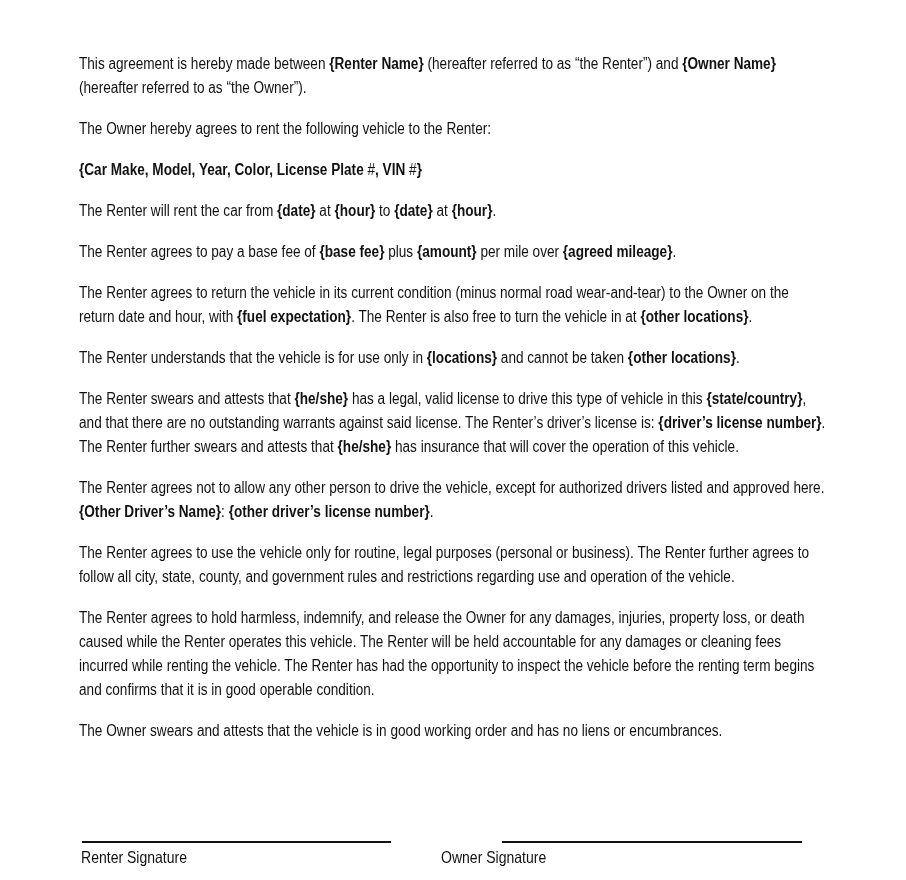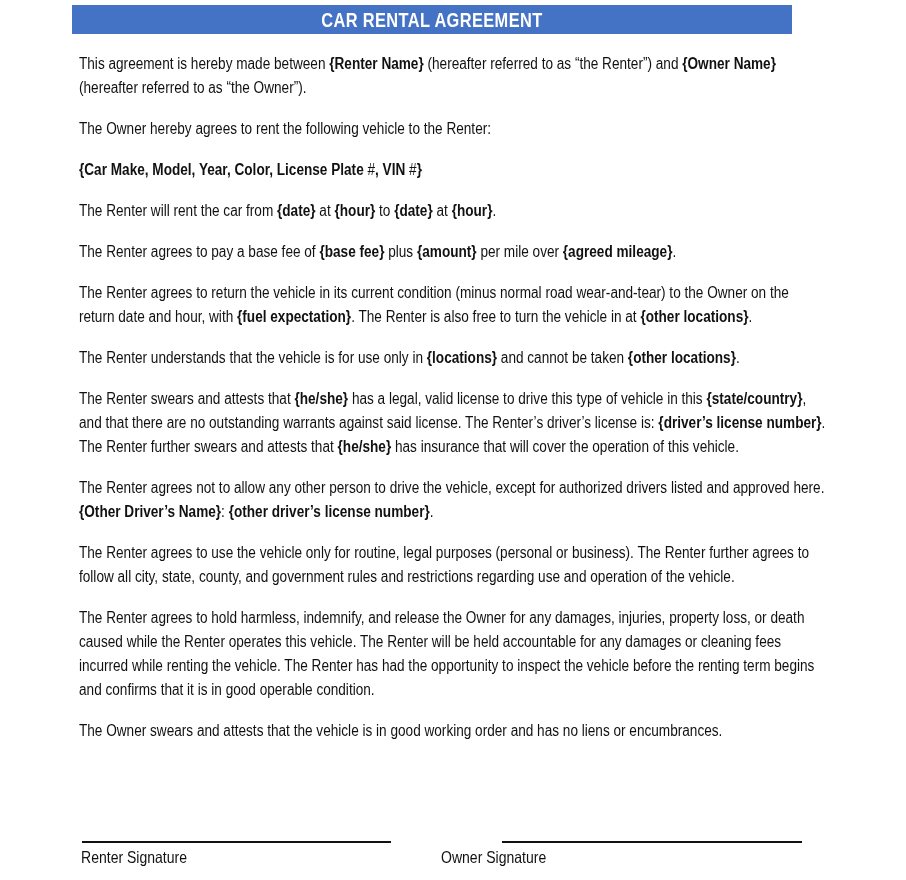--- a/index.html
+++ b/index.html
@@ -67,23 +67,20 @@
     white-space: nowrap;
   }
   .sig-label.renter { left: 81px;  top: 848px; }
   .sig-label.owner  { left: 441px; top: 848px; }
 </style>
 </head>
 <body>
 
 <div class="page">
 
-  <div class="title-bar" style="background: rgb(68, 114, 196);">
-    <span class="title-text" style="color: rgb(255, 255, 255);">CAR RENTAL AGREEMENT</span>
-  </div>
 
   <div class="doc-body" style="color: rgb(17, 17, 17);">
       <p class="para"><span>This agreement is hereby made between </span><span class="tok">{Renter Name}</span><span> (hereafter referred to as “the Renter”) and </span><span class="tok">{Owner Name}</span><span> (hereafter referred to as “the Owner”).</span></p>
       <p class="para"><span>The Owner hereby agrees to rent the following vehicle to the Renter:</span></p>
       <p class="para"><span class="tok">{Car Make, Model, Year, Color, License Plate </span><span>#</span><span class="tok">, VIN </span><span>#</span><span class="tok">}</span></p>
       <p class="para"><span>The Renter will rent the car from </span><span class="tok">{date}</span><span> at </span><span class="tok">{hour}</span><span> to </span><span class="tok">{date}</span><span> at </span><span class="tok">{hour}</span><span>.</span></p>
       <p class="para"><span>The Renter agrees to pay a base fee of </span><span class="tok">{base fee}</span><span> plus </span><span class="tok">{amount}</span><span> per mile over </span><span class="tok">{agreed mileage}</span><span>.</span></p>
       <p class="para"><span>The Renter agrees to return the vehicle in its current condition (minus normal road wear-and-tear) to the Owner on the return date and hour, with </span><span class="tok">{fuel expectation}</span><span>. The Renter is also free to turn the vehicle in at </span><span class="tok">{other locations}</span><span>.</span></p>
       <p class="para"><span>The Renter understands that the vehicle is for use only in </span><span class="tok">{locations}</span><span> and cannot be taken </span><span class="tok">{other locations}</span><span>.</span></p>
       <p class="para"><span>The Renter swears and attests that </span><span class="tok">{he/she}</span><span> has a legal, valid license to drive this type of vehicle in this </span><span class="tok">{state/country}</span><span>, and that there are no outstanding warrants against said license. The Renter’s driver’s license is: </span><span class="tok">{driver’s license number}</span><span>. The Renter further swears and attests that </span><span class="tok">{he/she}</span><span> has insurance that will cover the operation of this vehicle.</span></p>

